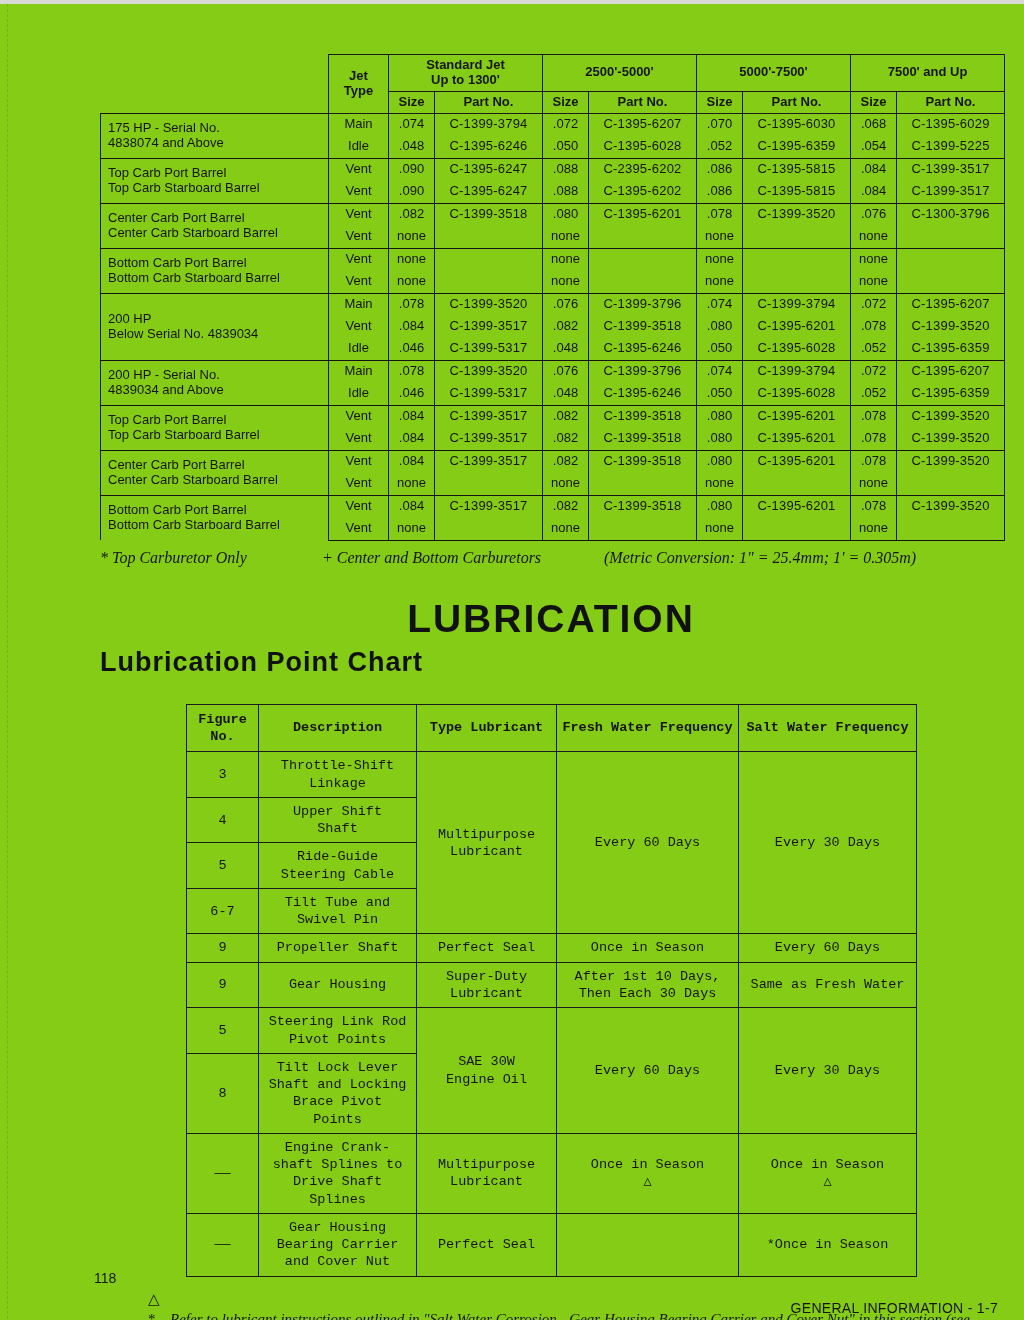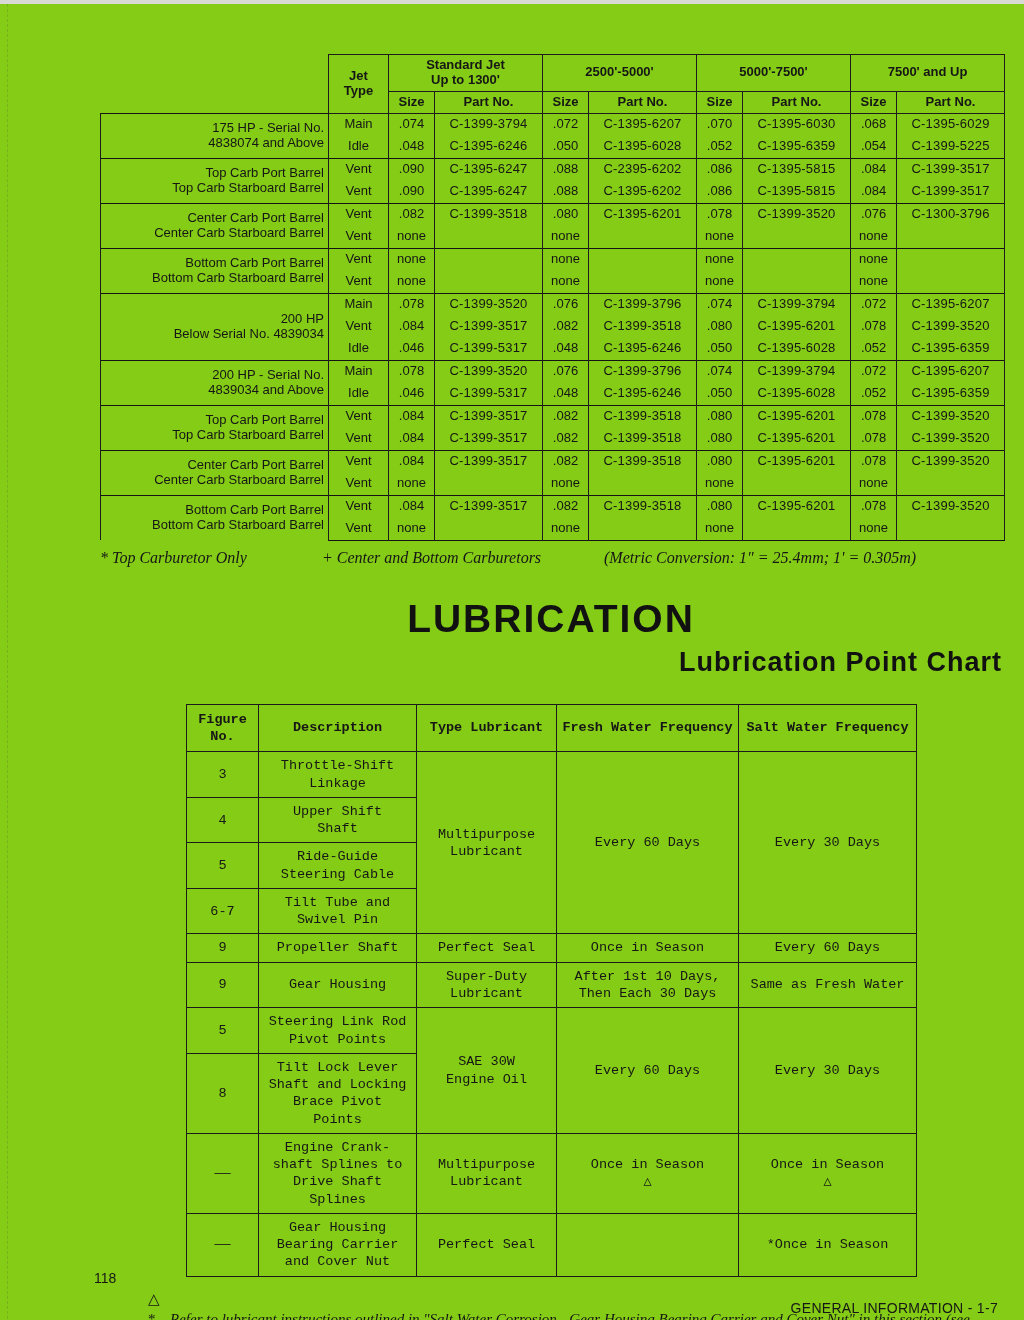--- a/index.html
+++ b/index.html
@@ -28,36 +28,36 @@
     padding:1px 4px;
     text-align:center;
     vertical-align:middle;
     white-space:pre-line;
   }
   table.jet th { font-weight:bold; padding:3px 2px; }
   table.jet th.corner { border:none; background:transparent; }
   table.jet td { border-top:none; border-bottom:none; height:20px; }
   table.jet tr.group-start td, table.jet tr.group-start td.label-cell { border-top:1.7px solid #141414; }
   table.jet tbody tr:last-child td { border-bottom:1.8px solid #141414; }
-  table.jet td.label-cell { text-align:right; padding-left:7px; }
+  table.jet td.label-cell { text-align:left; padding-left:7px; }
   table.jet td.part-cell { letter-spacing:.2px; }
   col.c-label { width:228px; } col.c-type { width:60px; }
   col.c-size { width:46px; } col.c-part { width:108px; }
 
   .jet-footnotes {
     display:flex; margin-top:8px;
     font-family:"Liberation Serif", serif; font-style:italic;
     font-size:16px; color:#161616;
   }
   .jet-footnotes .fn1 { width:222px; }
   .jet-footnotes .fn2 { width:282px; }
 
   
   .big-title   { margin-top:30px; text-align:center; font-size:39px; font-weight:bold; letter-spacing:2px; color:#111; }
-  .sub-title   { margin-top:6px;  text-align:right; font-size:27px; font-weight:bold; letter-spacing:1px; color:#111; }
+  .sub-title   { margin-top:6px;  text-align:left; font-size:27px; font-weight:bold; letter-spacing:1px; color:#111; }
 
   
   .lube-wrap { width:730px; margin:26px auto 0 auto;font-family:Liberation Mono, monospace; }
   table.lube { border-collapse:collapse; table-layout:fixed; width:730px; }
   table.lube th, table.lube td {
     border:1.5px solid #1b1b1b;
     font-size:13.5px; line-height:1.28;
     padding:5px 6px;
     text-align:center; vertical-align:middle;
     white-space:pre-line;

